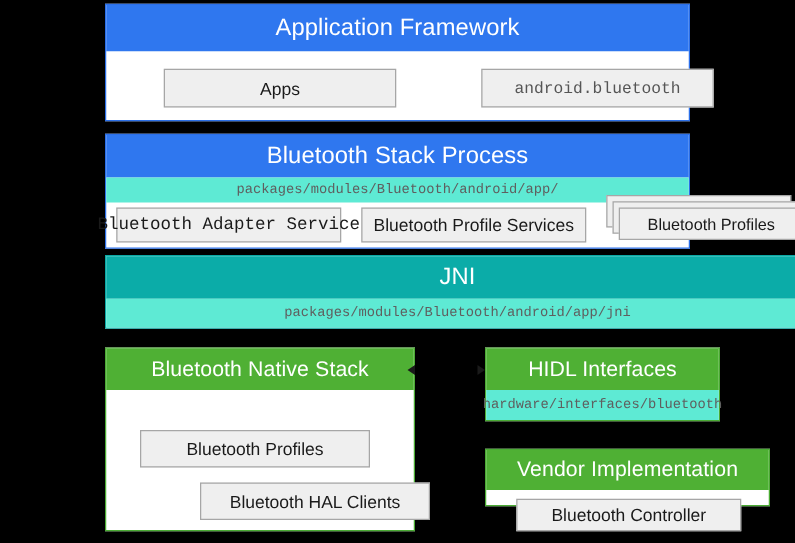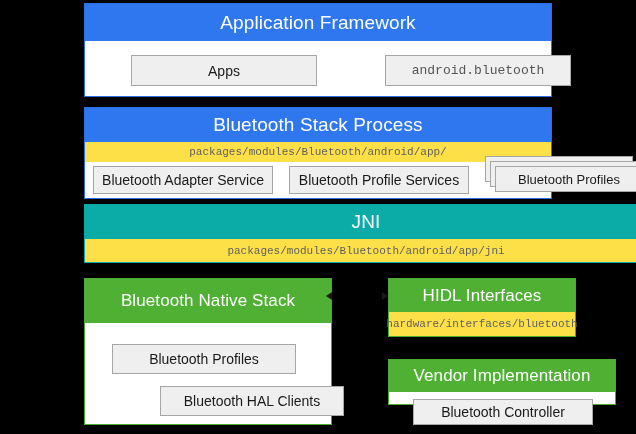--- a/index.html
+++ b/index.html
@@ -57,21 +57,21 @@
     box-sizing: border-box;
     width: 100%;
     text-align: center;
     color: #5f5f5f;
     font-family: "Liberation Mono", "DejaVu Sans Mono", monospace;
     font-size: 11px;
     display: flex;
     align-items: center;
     justify-content: center;
     white-space: nowrap;
-    background: #fde047;
+    background: #5eead4;
   }
 
   
   .chip {
     box-sizing: border-box;
     background: #efefef;
     border: 1px solid #a6a6a6;
     color: #1a1a1a;
     font-size: 14px;
     display: flex;
@@ -130,38 +130,38 @@
     <div class="chip" style="left:46px; top:51px; width:186px; height:31px;">Apps</div>
 
     <div class="chip chip-mono" style="left:300px; top:51px; width:186px; height:31px;">android.bluetooth</div>
   </div>
 
   <div class="panel panel-blue" style="left:84px; top:107px; width:468px; height:92px;">
     <div class="bar bar-blue bar-lg" style="height:34px;">Bluetooth Stack Process</div>
 
     <div class="path" style="height:20px;">packages/modules/Bluetooth/android/app/</div>
 
-    <div class="chip" style="left:8px; top:58px; width:180px; height:28px;">Bluetooth Adapter Service</div>
+    <div class="chip" style="left:8px; top:58px; width:180px; height:28px;font-family:Liberation Mono, monospace;">Bluetooth Adapter Service</div>
 
     <div class="chip" style="left:204px; top:58px; width:180px; height:28px;">Bluetooth Profile Services</div>
 
     <div class="stack" style="left:400px; top:48px; width:64px; height:44px;">
       <div class="card" style="left:0px; top:0px; width:148px; height:26px;"></div>
       <div class="card" style="left:5px; top:5px; width:148px; height:26px;"></div>
       <div class="card card-top" style="left:10px; top:10px; width:148px; height:26px;">Bluetooth Profiles</div>
     </div>
   </div>
 
   <div class="panel panel-teal" style="left:84px; top:204px; width:564px; height:59px;">
     <div class="bar bar-teal bar-lg" style="height:34px;">JNI</div>
     <div class="path" style="height:23px;">packages/modules/Bluetooth/android/app/jni</div>
   </div>
 
   <div class="panel panel-green" style="left:84px; top:278px; width:248px; height:147px;">
-    <div class="bar bar-green bar-md" style="height:44px;">Bluetooth Native Stack</div>
+    <div class="bar bar-green bar-md" style="height:33px;">Bluetooth Native Stack</div>
 
 
     <div class="chip" style="left:27px; top:65px; width:184px; height:30px;">Bluetooth Profiles</div>
 
     <div class="chip" style="left:27px; top:107px; width:184px; height:30px;margin-left:48px;">Bluetooth HAL Clients</div>
   </div>
 
   <div class="panel panel-green" style="left:388px; top:278px; width:188px; height:59px;">
     <div class="bar bar-green bar-md" style="height:33px;">HIDL Interfaces</div>
     <div class="path" style="height:24px;">hardware/interfaces/bluetooth</div>

